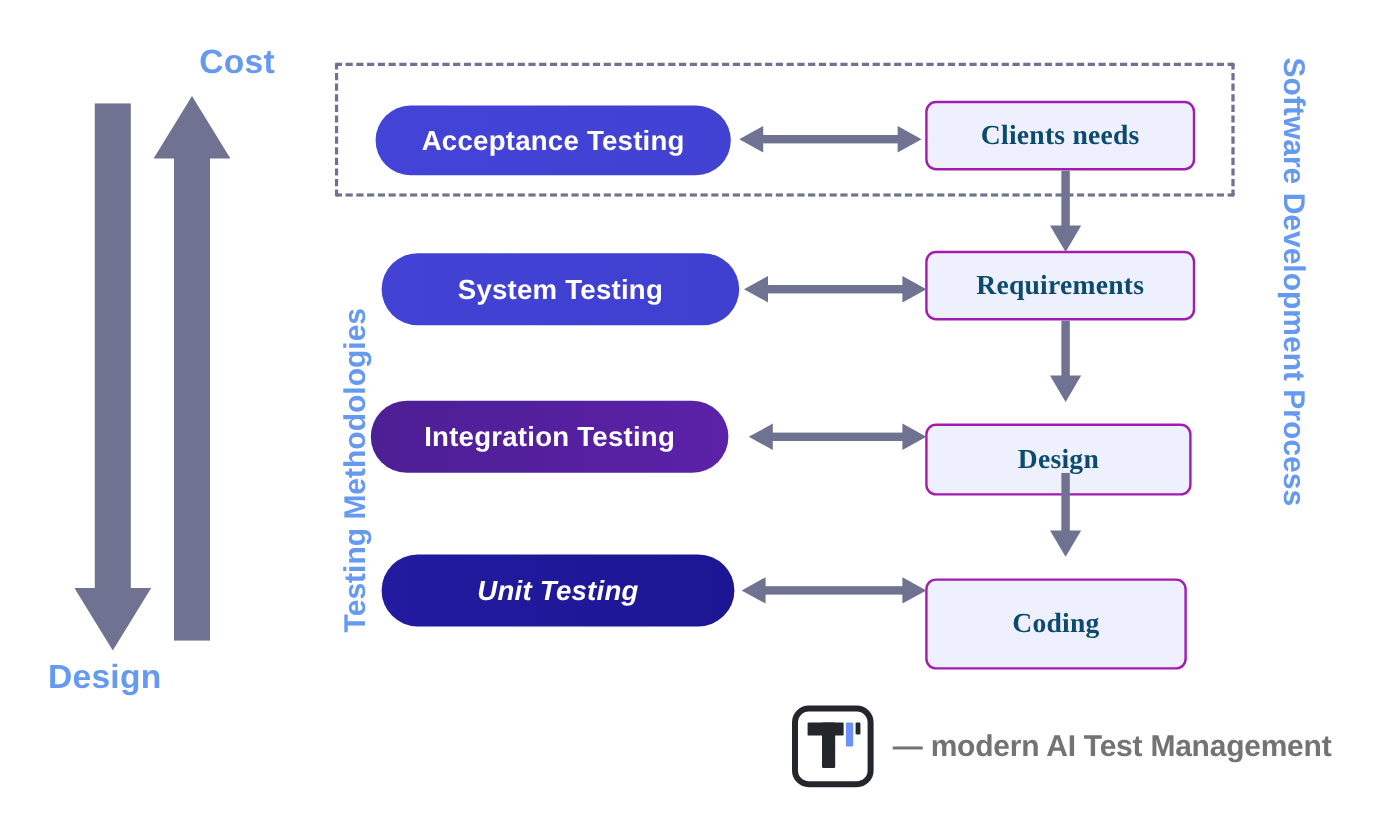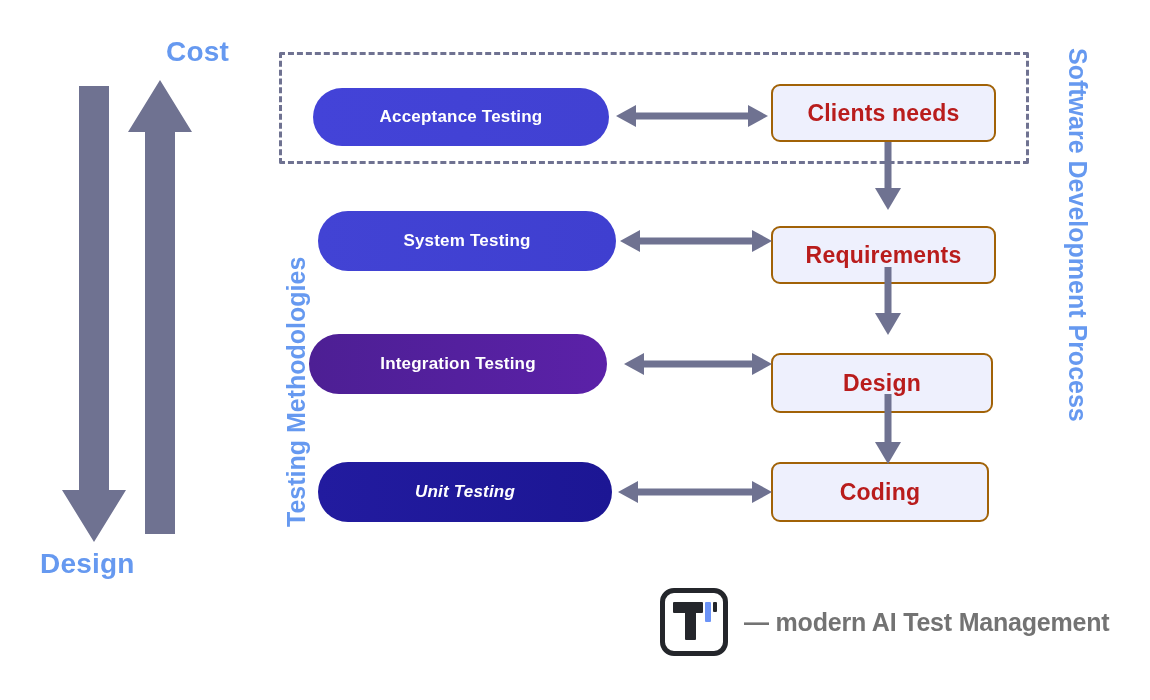--- a/index.html
+++ b/index.html
@@ -52,40 +52,41 @@
     border-radius:2px;
     box-sizing:border-box;
   }
 
   
   .pill{
     position:absolute;
     display:flex;align-items:center;justify-content:center;
     border-radius:999px;
     color:#ffffff;
-    font-size:17px;
+    font-size:23px;
     font-weight:700;
     letter-spacing:.2px;
     box-sizing:border-box;
     white-space:nowrap;
   }
 
   
   .stage-box{
     position:absolute;
     display:flex;align-items:center;justify-content:center;
     background:#eef0fd;
-    border:2px solid #a16207;
+    border:2px solid #a21caf;
     border-radius:9px;
-    color:#b91c1c;
+    color:#0c4a6e;
     font-size:23px;
     font-weight:700;
     letter-spacing:.2px;
     box-sizing:border-box;
     white-space:nowrap;
+    font-family:Liberation Serif, serif;
   }
 
   
   .connector{position:absolute;}
 
   
   #footer{
     position:absolute;
     left:660px;top:588px;
     display:flex;align-items:center;gap:16px;
@@ -143,29 +144,29 @@
   </div>
 
   <div class="pill" style="left:318px;top:462px;width:294px;height:60px;background:linear-gradient(90deg,#221b9f,#1c1694);font-style:italic;">
     <span>Unit Testing</span>
   </div>
 
   <div class="stage-box" style="left:771px;top:84px;width:225px;height:58px;">
     <span>Clients needs</span>
   </div>
 
-  <div class="stage-box" style="left:771px;top:226px;width:225px;height:58px;">
+  <div class="stage-box" style="left:771px;top:209px;width:225px;height:58px;">
     <span>Requirements</span>
   </div>
 
   <div class="stage-box" style="left:771px;top:353px;width:222px;height:60px;">
     <span>Design</span>
   </div>
 
-  <div class="stage-box" style="left:771px;top:462px;width:218px;height:60px;">
+  <div class="stage-box" style="left:771px;top:482px;width:218px;height:76px;">
     <span>Coding</span>
   </div>
 
   <svg class="connector" style="left:616px;top:102px;" width="152" height="28" viewBox="0 0 152 28">
     <path d="M0 14 L20 3 V25 Z" fill="#6f7291"></path>
     <rect x="18" y="10.5" width="116" height="7" fill="#6f7291"></rect>
     <path d="M152 14 L132 3 V25 Z" fill="#6f7291"></path>
   </svg>
 
   <svg class="connector" style="left:620px;top:227px;" width="152" height="28" viewBox="0 0 152 28">

